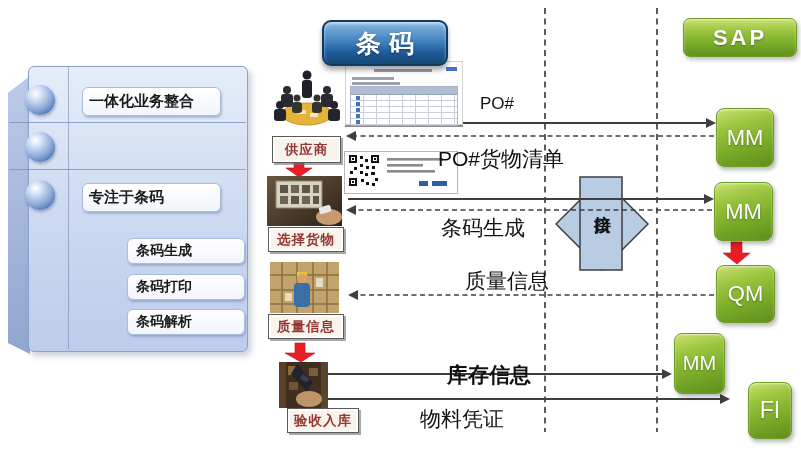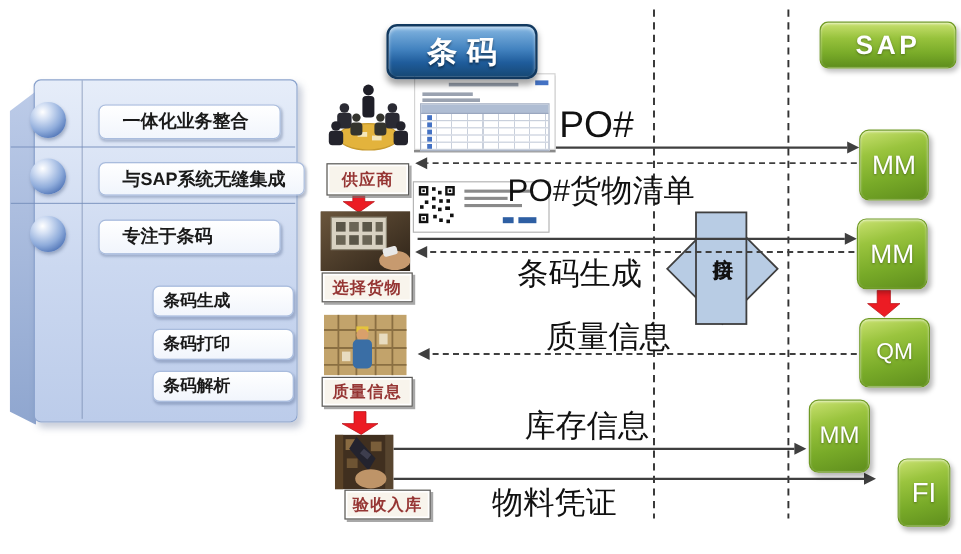--- a/index.html
+++ b/index.html
@@ -24,21 +24,21 @@
     background:linear-gradient(180deg,#E6EDF9 0%,#CBD8F0 55%,#BCCCEA 100%);
     border:1px solid #8AA2CC;box-shadow:3px 4px 6px rgba(100,115,150,.35);}
   .panel-fold{left:68px;top:67px;width:1px;height:282px;background:rgba(110,130,170,.55);z-index:3;}
   .panel-div{left:9px;width:237px;height:1px;background:rgba(115,140,185,.75);z-index:3;}
   .sphere{width:30px;height:30px;border-radius:50%;z-index:4;
     background:radial-gradient(circle at 35% 28%,#FFFFFF 0%,#D4E0F4 22%,#8FACDB 55%,#5377B8 80%,#3D5E9E 100%);
     box-shadow:1px 2px 3px rgba(60,80,120,.4);}
   .feat,.subfeat{z-index:4;display:flex;align-items:center;color:#1a1a1a;font-weight:bold;
     background:linear-gradient(180deg,#FFFFFF,#F1F5FC);border:1px solid #A9BCDD;border-radius:6px;
     box-shadow:1px 2px 2px rgba(80,100,140,.35);white-space:nowrap;}
-  .feat{font-size:15px;padding-left:19px;}
+  .feat{font-size:15px;padding-left:6px;}
   .subfeat{font-size:14px;padding-left:8px;}
 
   
   .bc-btn{left:322px;top:20px;width:122px;height:42px;z-index:4;border-radius:9px;
     border:2px solid #12395F;display:flex;align-items:center;justify-content:center;
     background:linear-gradient(180deg,#85B7E2 0%,#4383C0 45%,#1F5C9B 72%,#164874 100%);
     box-shadow:0 4px 5px rgba(0,0,0,.35), inset 0 2px 3px rgba(255,255,255,.55);
     color:#fff;font-size:25px;font-weight:bold;letter-spacing:8px;text-indent:8px;
     text-shadow:0 1px 2px rgba(0,0,0,.45);}
   .sap-btn{left:683px;top:18px;width:112px;height:37px;z-index:4;border-radius:7px;
@@ -53,23 +53,23 @@
     box-shadow:inset 0 1px 2px rgba(255,255,255,.6), 2px 3px 4px rgba(0,0,0,.28);
     text-shadow:0 1px 2px rgba(0,0,0,.35);}
 
   
   .step-label{z-index:4;display:flex;align-items:center;justify-content:center;
     background:#F8F4EC;border:1px solid #595959;
     box-shadow:2px 2px 0 rgba(110,110,110,.6), inset 0 0 0 1.5px #FFFFFF;
     color:#963634;font-weight:bold;font-size:13.5px;letter-spacing:1px;white-space:nowrap;}
 
   
-  .flow-label{z-index:3;transform:translate(-50%,-50%);font-size:26px;color:#111;
+  .flow-label{z-index:3;transform:translate(-50%,-50%);font-size:21px;color:#111;
     white-space:nowrap;font-weight:500;}
-  .flow-label.big{font-size:31px;}
+  .flow-label.big{font-size:17px;}
 
   
   .iface-text{left:591px;top:202px;z-index:3;writing-mode:vertical-rl;text-orientation:upright;
     font-size:17px;font-weight:bold;color:#111;letter-spacing:4px;}
 
   
   .photo{z-index:2;overflow:hidden;}
   .doc{left:345px;top:61px;width:116px;height:62px;background:#fff;border:1px solid #D4D4D4;
     z-index:2;box-shadow:0 2px 0 #8a8a8a;}
   .doc-title{position:absolute;left:28px;top:7px;width:58px;height:3px;background:#9AA2B0;}
@@ -131,21 +131,20 @@
   <div class="abs panel"></div>
   <div class="abs panel-fold"></div>
   <div class="abs panel-div" style="top:122px;"></div>
   <div class="abs panel-div" style="top:169px;"></div>
 
   <div class="abs sphere" style="left:25px;top:85px;"></div>
   <div class="abs sphere" style="left:25px;top:132px;"></div>
   <div class="abs sphere" style="left:25px;top:180px;"></div>
 
   <div class="abs feat" style="left:82px;top:87px;width:131px;height:27px;">一体化业务整合</div>
-  <div class="abs feat" style="left:82px;top:135px;width:151px;height:26px;">与SAP系统无缝集成</div>
   <div class="abs feat" style="left:82px;top:183px;width:131px;height:27px;">专注于条码</div>
 
   <div class="abs subfeat" style="left:127px;top:274px;width:108px;height:24px;">条码打印</div>
   <div class="abs subfeat" style="left:127px;top:238px;width:108px;height:24px;">条码生成</div>
   <div class="abs subfeat" style="left:127px;top:309px;width:108px;height:24px;">条码解析</div>
 
   <div class="abs bc-btn">条码</div>
   <div class="abs sap-btn">SAP</div>
 
   <div class="doc abs">
@@ -295,24 +294,24 @@
 
   <div class="abs step-label" style="left:272px;top:136px;width:67px;height:25px;">供应商</div>
   <div class="abs step-label" style="left:268px;top:227px;width:74px;height:23px;">选择货物</div>
   <div class="abs step-label" style="left:268px;top:314px;width:74px;height:23px;">质量信息</div>
   <div class="abs step-label" style="left:271px;top:408px;width:70px;height:23px;margin-left:16px;">验收入库</div>
 
   <div class="abs flow-label big" style="left:497px;top:104px;">PO#</div>
   <div class="abs flow-label" style="left:501px;top:159px;">PO#货物清单</div>
   <div class="abs flow-label" style="left:483px;top:228px;">条码生成</div>
   <div class="abs flow-label" style="left:507px;top:281px;">质量信息</div>
-  <div class="abs flow-label" style="left:489px;top:355px;">库存信息</div>
+  <div class="abs flow-label" style="left:489px;top:375px;font-weight:bold;">库存信息</div>
   <div class="abs flow-label" style="left:462px;top:419px;">物料凭证</div>
 
   <div class="abs iface-text">接口</div>
 
   <div class="abs badge" style="left:716px;top:108px;width:56px;height:57px;font-size:22px;">MM</div>
   <div class="abs badge" style="left:714px;top:182px;width:57px;height:57px;font-size:22px;">MM</div>
-  <div class="abs badge" style="left:716px;top:265px;width:57px;height:56px;font-size:19px;">QM</div>
+  <div class="abs badge" style="left:716px;top:265px;width:57px;height:56px;font-size:22px;">QM</div>
   <div class="abs badge" style="left:674px;top:333px;width:49px;height:59px;font-size:20px;">MM</div>
   <div class="abs badge" style="left:748px;top:382px;width:42px;height:55px;font-size:23px;">FI</div>
 
 </div>
 
 </body></html>

